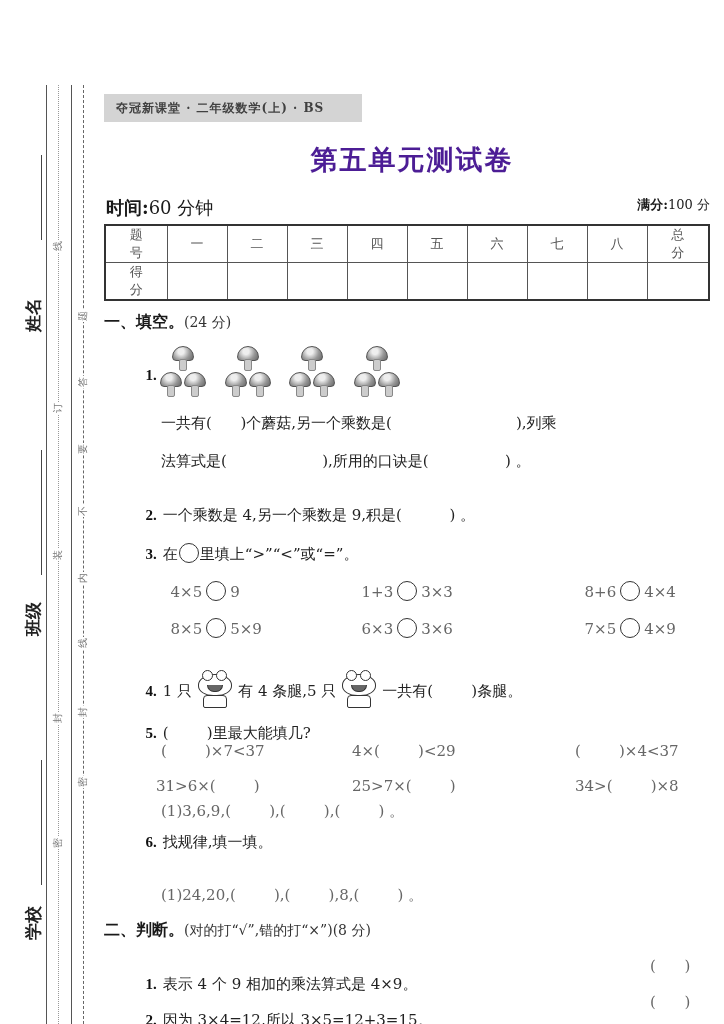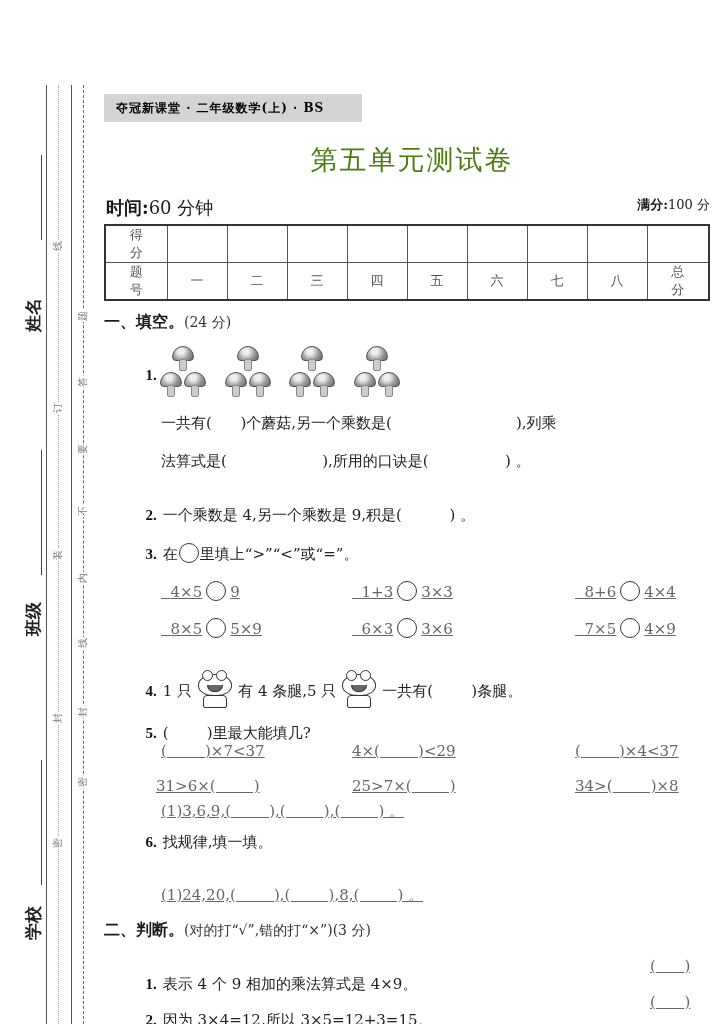--- a/index.html
+++ b/index.html
@@ -23,26 +23,26 @@
     position: absolute; left: 22px; font-size: 17px; font-weight: bold; color: #222;
     transform: rotate(-90deg); transform-origin: left top; white-space: nowrap;
     font-family: "DejaVu Sans", "Liberation Sans", sans-serif;
   }
   .field-line { position: absolute; left: 41px; width: 0; border-left: 1.5px solid #444; }
 
   
   .tag {
     position: absolute; left: 104px; top: 94px; width: 258px; height: 28px;
     background: #d4d4d4; font-size: 12px; font-weight: bold; line-height: 28px; padding-left: 12px;
-    letter-spacing: 1px; color: #000000;
+    letter-spacing: 1px; color: #404040;
   }
 
   .title {
     position: absolute; left: 0; right: 0; top: 142px; text-align: center; padding-left: 100px;
-    font-size: 27px; font-weight: normal; letter-spacing: 2px; color: #4d7c0f;
+    font-size: 27px; font-weight: bold; letter-spacing: 2px; color: #4c1d95;
   }
 
   .meta-left { position: absolute; left: 106px; top: 196px; font-size: 18px; }
   .meta-right { position: absolute; right: 14px; top: 196px; font-size: 13px; }
   .meta-left b, .meta-right b { font-weight: bold; }
 
   
   table.score {
     position: absolute; left: 104px; top: 224px; width: 606px; border-collapse: collapse;
     border: 2px solid #333;
@@ -50,21 +50,21 @@
   table.score td {
     border: 1px solid #555; height: 29px; font-size: 13px; text-align: center; color: #555;
   }
   table.score td.head { width: 62px; letter-spacing: 14px; padding-left: 14px; }
 
   
   .sec { position: absolute; left: 104px; font-size: 16px; font-weight: bold; }
   .sec .pts { font-weight: normal; font-size: 14px; color: #333; }
   .line { position: absolute; font-size: 15px; white-space: pre; color: #222; }
   .num { font-weight: bold; font-family: "Liberation Serif", serif; margin-right: 6px; color: #111; }
-  .gray { color: #666; text-decoration: underline; }
+  .gray { color: #666; }
 
   .circle { display: inline-block; width: 20px; height: 20px; border: 1.5px solid #333; border-radius: 50%; vertical-align: -4px; margin: 0 4px; }
 
   
   .mush-row { position: absolute; left: 160px; top: 344px; width: 240px; height: 58px; display: flex; justify-content: space-between; }
   .mush-group { position: relative; width: 46px; height: 58px; }
   .mush { position: absolute; width: 22px; height: 26px; }
   .mush .cap { position: absolute; left: 0; top: 0; width: 22px; height: 15px; border-radius: 11px 11px 4px 4px;
     background: radial-gradient(circle at 40% 35%, #eee 0 20%, #999 60%, #666 100%); border: 1px solid #555; }
   .mush .stem { position: absolute; left: 7px; top: 13px; width: 8px; height: 12px; background: #ccc; border: 1px solid #888; border-radius: 2px; }
@@ -117,43 +117,43 @@
 <div class="meta-left">
   <b>时间:</b><span>60 分钟</span>
 </div>
 <div class="meta-right">
   <b>满分:</b><span>100 分</span>
 </div>
 
 <table class="score">
   <tbody>
       <tr>
-    <td class="head">得分</td>
-    <td></td>
-    <td></td>
-    <td></td>
-    <td></td>
-    <td></td>
-    <td></td>
-    <td></td>
-    <td></td>
-    <td></td>
-  </tr>
-  <tr>
     <td class="head">题号</td>
     <td>一</td>
     <td>二</td>
     <td>三</td>
     <td>四</td>
     <td>五</td>
     <td>六</td>
     <td>七</td>
     <td>八</td>
     <td class="head">总分</td>
   </tr>
+  <tr>
+    <td class="head">得分</td>
+    <td></td>
+    <td></td>
+    <td></td>
+    <td></td>
+    <td></td>
+    <td></td>
+    <td></td>
+    <td></td>
+    <td></td>
+  </tr>
 </tbody>
   </table>
 
 <div class="sec" style="top:312px;">
   <span>一、填空。</span><span class="pts">(24 分)</span>
 </div>
 
 <div class="line" style="left:136px;top:348px;">
   <span class="num">1.</span>
 </div>
@@ -258,21 +258,21 @@
 <div class="line gray" style="left:352px;top:777px;">25&gt;7×(        )</div>
 <div class="line gray" style="left:575px;top:777px;">34&gt;(        )×8</div>
 
 <div class="line" style="left:136px;top:815px;">
   <span class="num">6.</span><span>找规律,填一填。</span>
 </div>
 <div class="line gray" style="left:161px;top:802px;text-align:right;">(1)3,6,9,(        ),(        ),(        ) 。</div>
 <div class="line gray" style="left:161px;top:886px;">(1)24,20,(        ),(        ),8,(        ) 。</div>
 
 <div class="sec" style="top:920px;">
-  <span>二、判断。</span><span class="pts">(对的打“√”,错的打“×”)(3 分)</span>
+  <span>二、判断。</span><span class="pts">(对的打“√”,错的打“×”)(8 分)</span>
 </div>
 <div class="line" style="left:136px;top:957px;">
   <span class="num">1.</span><span>表示 4 个 9 相加的乘法算式是 4×9。</span>
 </div>
 <div class="line gray" style="left:650px;top:957px;">(      )</div>
 <div class="line" style="left:136px;top:993px;">
   <span class="num">2.</span><span>因为 3×4=12,所以 3×5=12+3=15。</span>
 </div>
 <div class="line gray" style="left:650px;top:993px;">(      )</div>
 

